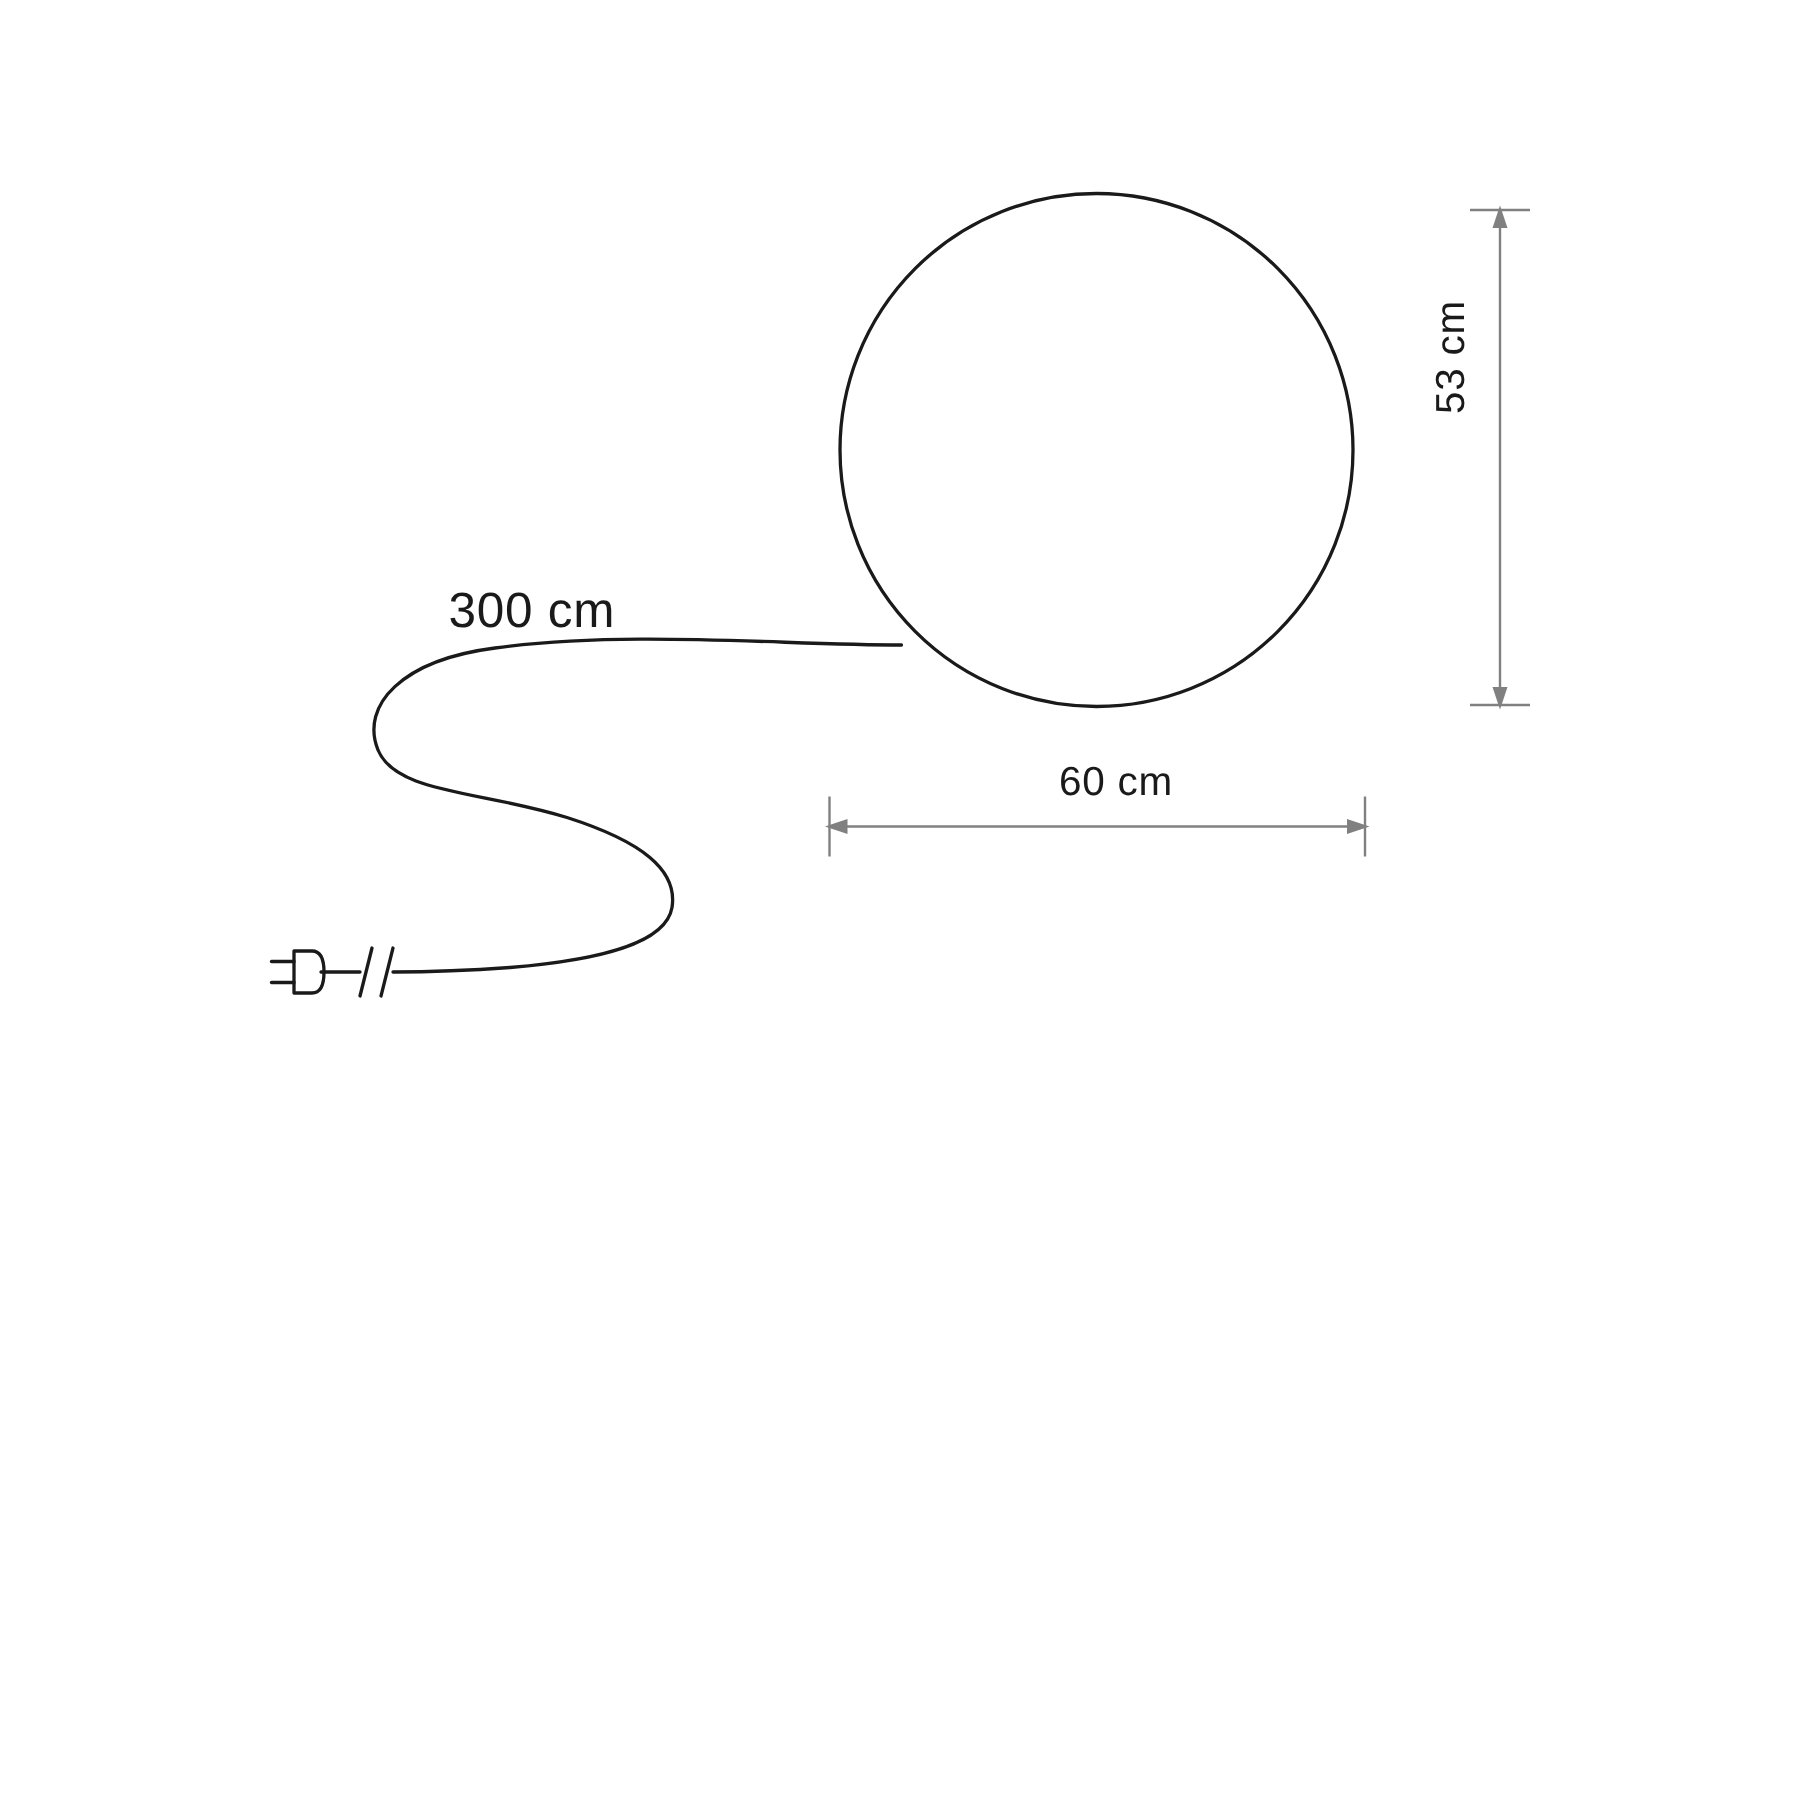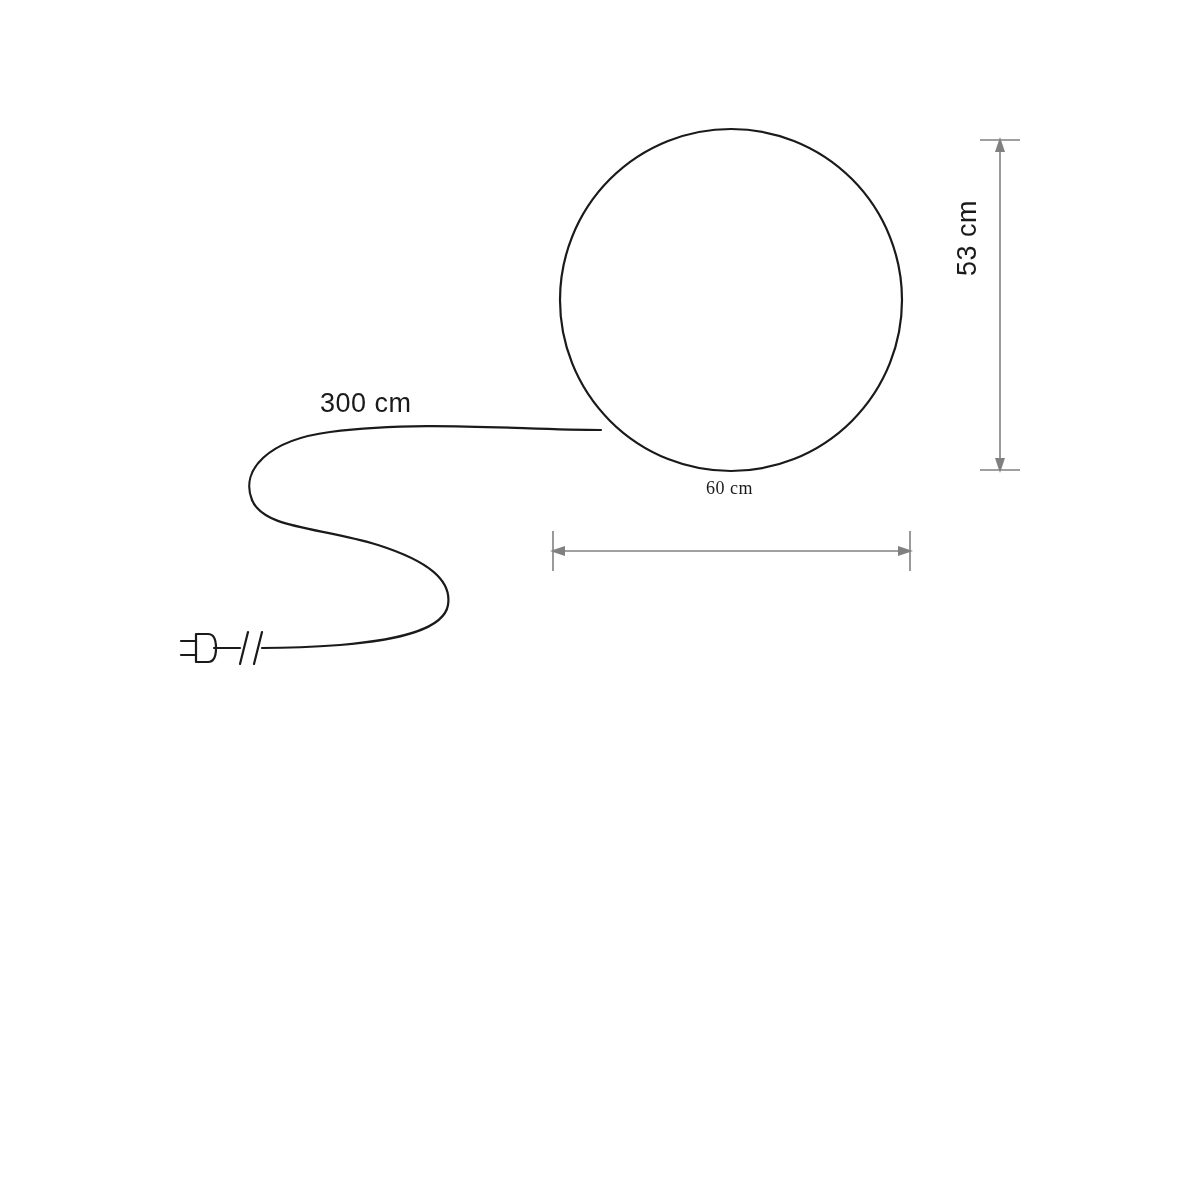--- a/index.html
+++ b/index.html
@@ -28,31 +28,30 @@
     display: block;
   }
   .label {
     position: absolute;
     font-family: "Liberation Sans", sans-serif;
     color: #1a1a1a;
     white-space: nowrap;
     user-select: none;
   }
   #label-cable {
-    left: 320px;
+    left: 299px;
     top: 388px;
-    font-size: 27px;
+    font-size: 33px;
     letter-spacing: 0.5px;
   }
   #label-width {
     left: 706px;
-    top: 478px;
-    font-size: 18px;
+    top: 506px;
+    font-size: 27px;
     letter-spacing: 0.5px;
-    font-family: Liberation Serif, serif;
   }
   #label-height {
     left: 952px;
     top: 276px;
     font-size: 27px;
     letter-spacing: 0.5px;
     transform: rotate(-90deg);
     transform-origin: 0 0;
     width: 100px;
     text-align: left;

